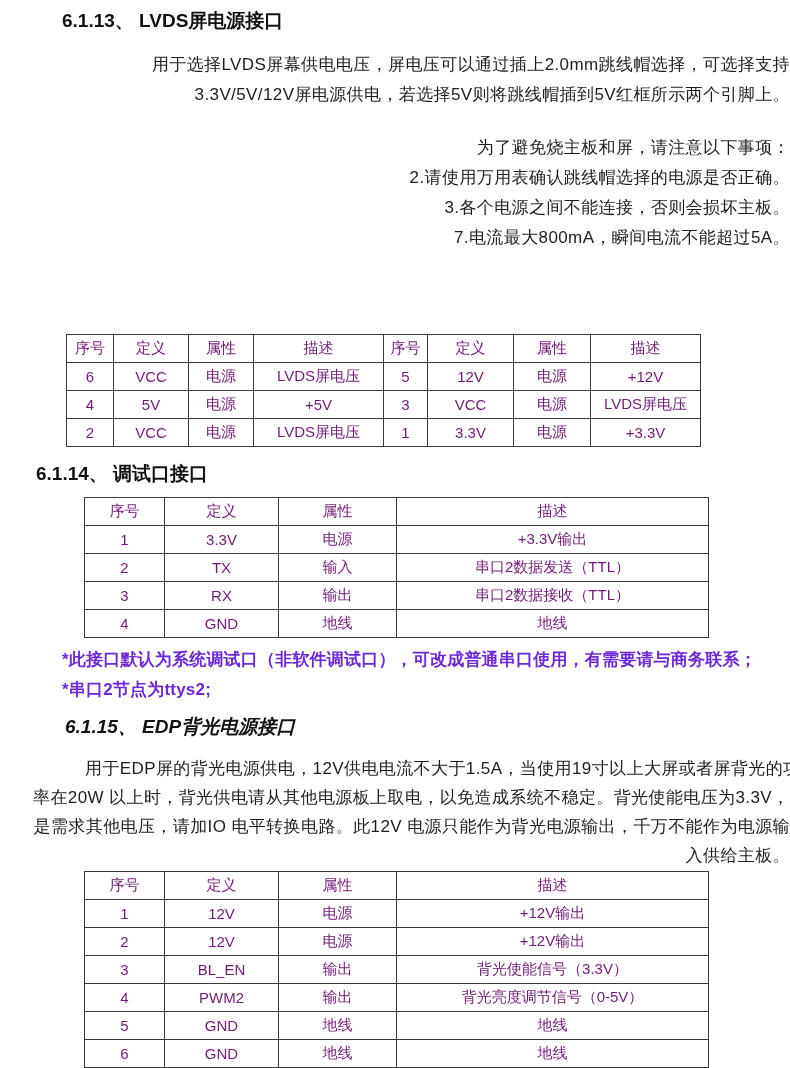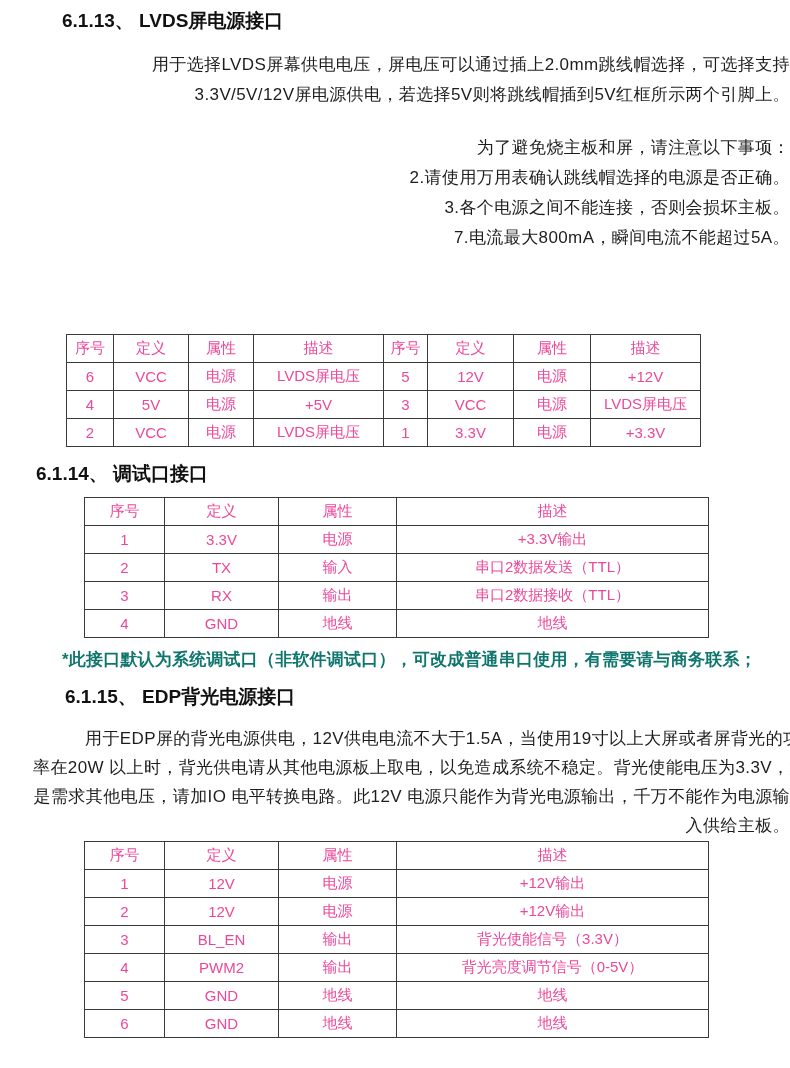--- a/index.html
+++ b/index.html
@@ -3,39 +3,39 @@
 <meta charset="utf-8">
 <style>
   html,body{margin:0;padding:0;}
   body{
     width:790px;height:1068px;overflow:hidden;background:#ffffff;
     font-family:"Liberation Sans","DejaVu Sans",sans-serif;color:#1d1d1d;
   }
   .sec-title{font-size:19px;font-weight:700;color:#111;line-height:26px;white-space:nowrap;}
   #t1313{margin:8px 0 0 62px;}
   #t1414{margin:14px 0 0 36px;}
-  #t1415{margin:9px 17px 0 65px;}
+  #t1415{margin:9px 17px 0 65px;font-style:italic;}
 
   .body-line{font-size:17px;letter-spacing:0.4px;line-height:30px;white-space:nowrap;color:#1d1d1d;text-align:right;}
   .p2-line{line-height:29px;}
   .ind-68{margin-left:68px;margin-top:23px;}
   .ind-28{margin-left:28px;}
   .ind-62{margin-left:62px;}
   .ind-85{margin-left:85px;}
   .ind-33{margin-left:33px;}
   .mt-16{margin-top:16px;}
   .mt-14{margin-top:14px;}
 
-  table.pin{border-collapse:collapse;table-layout:fixed;font-size:15px;color:#ec4899;}
+  table.pin{border-collapse:collapse;table-layout:fixed;font-size:15px;color:#701a75;}
   table.pin td{border:1px solid #3a3a3a;height:27px;padding:0;text-align:center;vertical-align:middle;overflow:hidden;white-space:nowrap;}
   #table1{margin:81px 0 0 66px;width:634px;}
   #table2{margin:10px 0 0 84px;width:624px;}
   #table3{margin:1px 0 0 84px;width:624px;}
 
-  .warn{color:#0f766e;font-weight:700;font-size:17px;letter-spacing:0.2px;line-height:30px;white-space:nowrap;}
+  .warn{color:#6d28d9;font-weight:700;font-size:17px;letter-spacing:0.2px;line-height:30px;white-space:nowrap;}
   #warn1{margin:7px 0 0 62px;}
   #warn2{margin-left:62px;}
 </style>
 </head>
 <body>
 
 <div>
 
   <div class="sec-title" id="t1313">6.1.13、 LVDS屏电源接口</div>
 
@@ -138,20 +138,21 @@
     <tr>
       <td>4</td>
       <td>GND</td>
       <td>地线</td>
       <td>地线</td>
     </tr>
   </tbody>
     </table>
 
   <div class="warn" id="warn1">*此接口默认为系统调试口（非软件调试口），可改成普通串口使用，有需要请与商务联系；</div>
+  <div class="warn" id="warn2">*串口2节点为ttys2;</div>
 
   <div class="sec-title" id="t1415">6.1.15、 EDP背光电源接口</div>
 
   <div class="body-line p2-line ind-85 mt-14">用于EDP屏的背光电源供电，12V供电电流不大于1.5A，当使用19寸以上大屏或者屏背光的功</div>
   <div class="body-line p2-line ind-33">率在20W 以上时，背光供电请从其他电源板上取电，以免造成系统不稳定。背光使能电压为3.3V，如</div>
   <div class="body-line p2-line ind-33">是需求其他电压，请加IO 电平转换电路。此12V 电源只能作为背光电源输出，千万不能作为电源输</div>
   <div class="body-line p2-line ind-33">入供给主板。</div>
 
   <table class="pin" id="table3">
     <colgroup>

